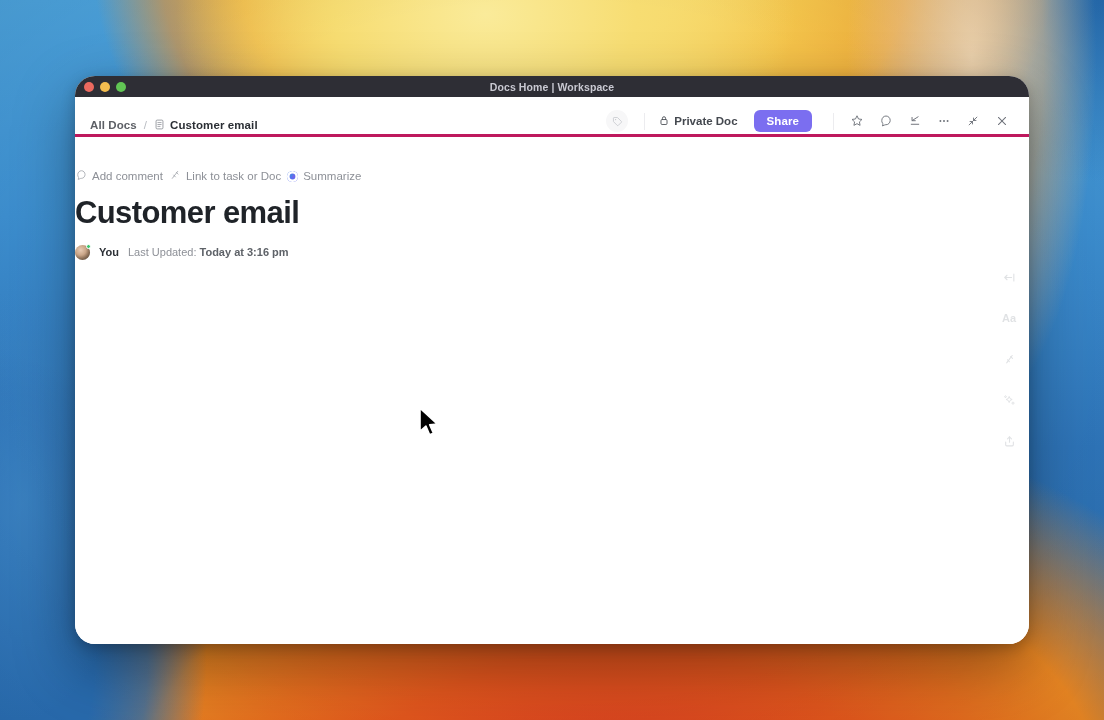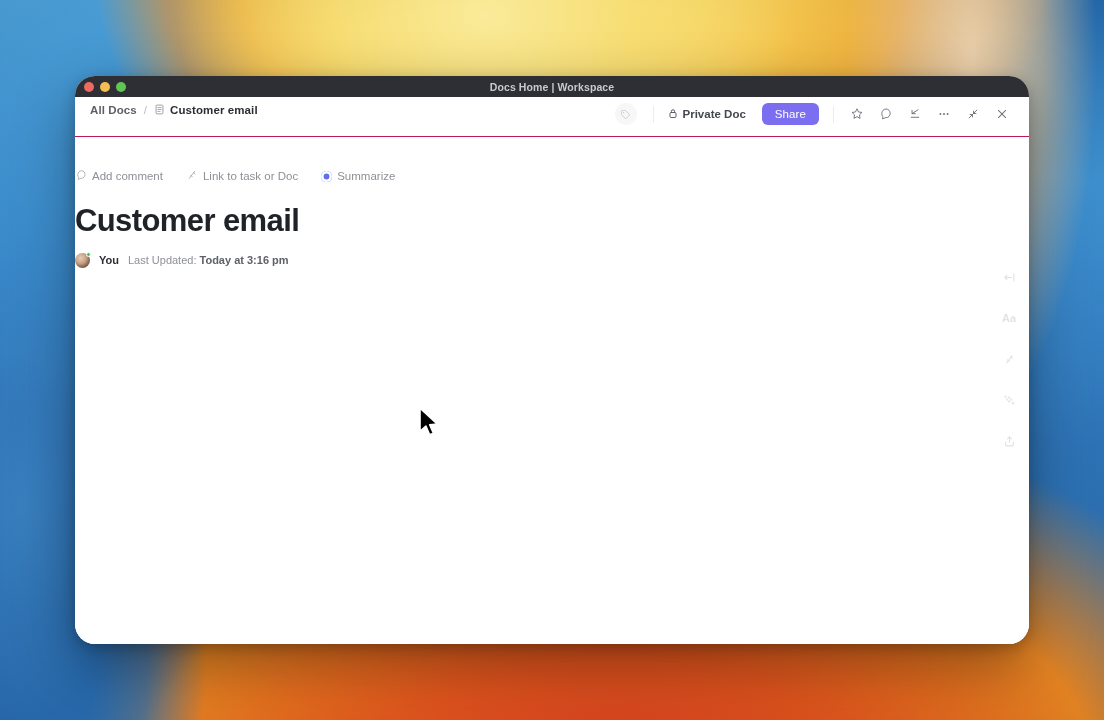--- a/index.html
+++ b/index.html
@@ -119,23 +119,23 @@
     position:absolute; left:0; right:0; text-align:center;
     font-size:10.5px; font-weight:bold; color:#c9c9d2;
     letter-spacing:0.1px;
     pointer-events:none;
   }
 
   
   #appheader {
     height:40px; flex:0 0 40px;
     background:#fff;
-    display:flex; align-items:flex-start;
+    display:flex; align-items:flex-end;
     padding:4px 14px 0 15px;
-    border-bottom:1px solid #be185d;
+    border-bottom:3px solid #be185d;
   }
   #breadcrumb { display:flex; align-items:center; gap:6px; }
   .crumb {
     font-size:11.5px; color:#5d6066; font-weight:600;
     letter-spacing:0.1px; white-space:nowrap;
   }
   .crumb.current { color:#2a2e34; }
   .crumb-sep { font-size:11.5px; color:#b9bcc2; margin:0 1px; }
   .crumb-doc { display:flex; align-items:center; gap:5px; }
 
@@ -157,23 +157,23 @@
     display:flex; align-items:center; justify-content:center;
     color:#c5c7cc; margin-right:6px;
   }
   #private-doc {
     display:flex; align-items:center; gap:5px;
     font-size:11.5px; color:#44484f; font-weight:600;
     padding:0 4px; white-space:nowrap;
   }
   #share-btn {
     background:#7b6ef0; color:#fff;
-    font-size:11.5px; font-weight:400;
+    font-size:11.5px; font-weight:700;
     padding:5px 13px; border-radius:6px;
-    margin-left:9px; margin-right:4px;
+    margin-left:9px; margin-right:11px;
     letter-spacing:0.1px;
   }
 
   
   #appbody { flex:1; display:flex; background:#fff; position:relative; min-height:0; }
 
   
   #leftrail {
     width:195px; flex:0 0 195px;
     padding-top:48px; padding-left:16px;
@@ -181,22 +181,22 @@
   #show-pages {
     display:flex; align-items:center; gap:7px;
     font-size:11.5px; color:#53575e; font-weight:600;
   }
 
   
   #canvas { flex:1; position:relative; padding-top:32px; min-width:0; }
   #doc-inner { width:100%; padding-right:60px; }
 
   #doc-actions {
-    display:flex; align-items:center; gap:23px;
-    margin-bottom:20px;
+    display:flex; align-items:center; gap:6px;
+    margin-bottom:12px;
   }
   .doc-action {
     display:flex; align-items:center; gap:5px;
     font-size:11.5px; color:#8d9097; font-weight:500;
   }
 
   #doc-title {
     font-size:31px; font-weight:800; color:#1f2328;
     letter-spacing:-0.6px; line-height:1.15;
     margin-bottom:14px;

